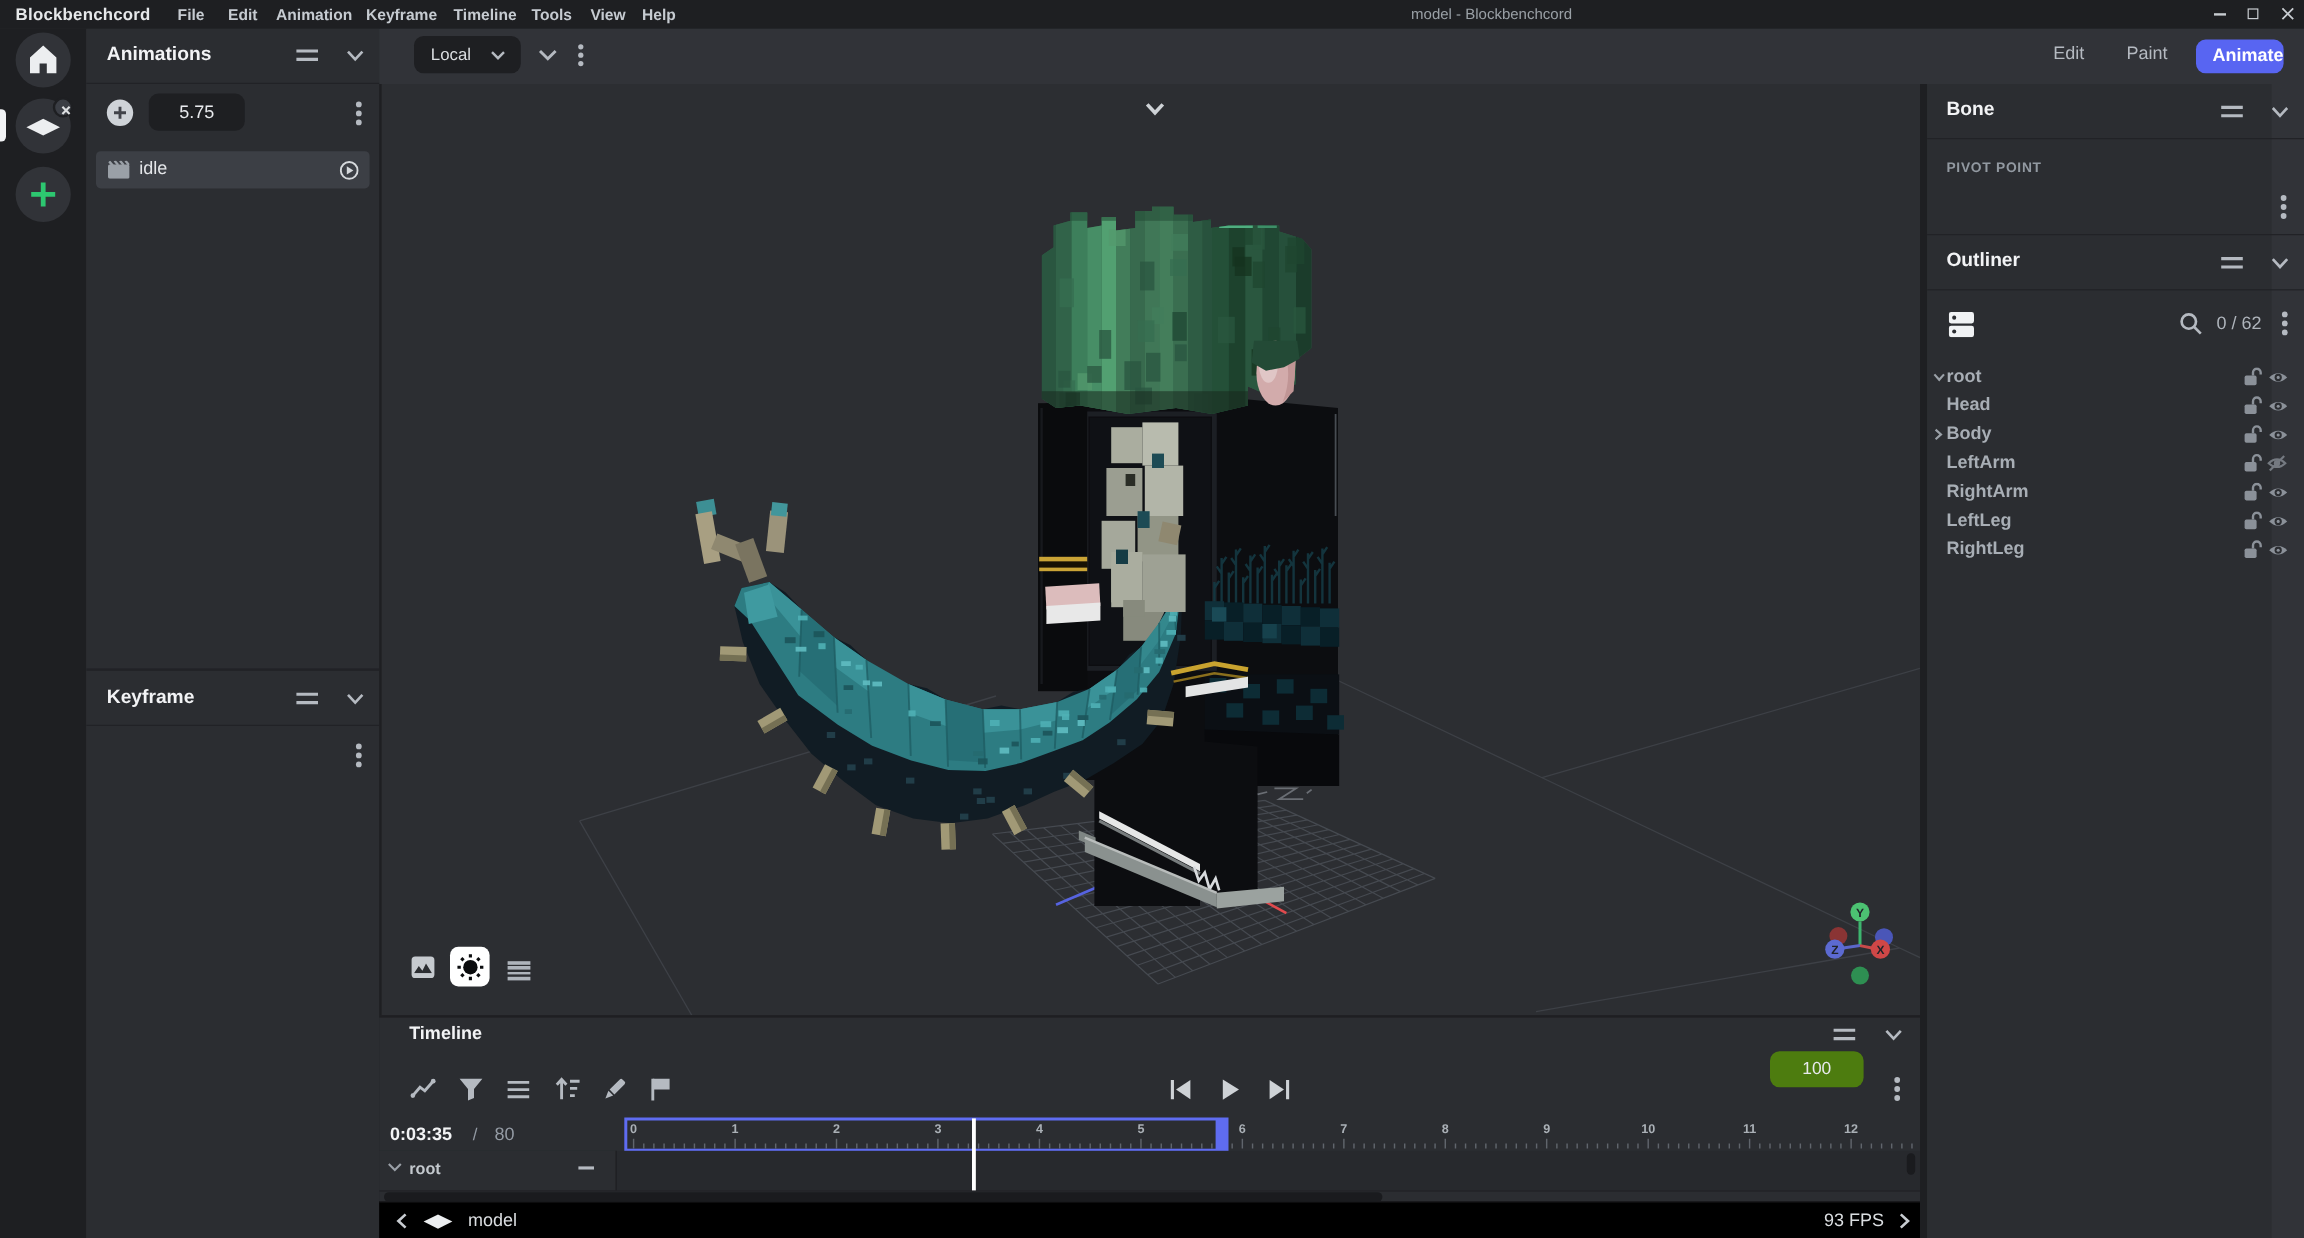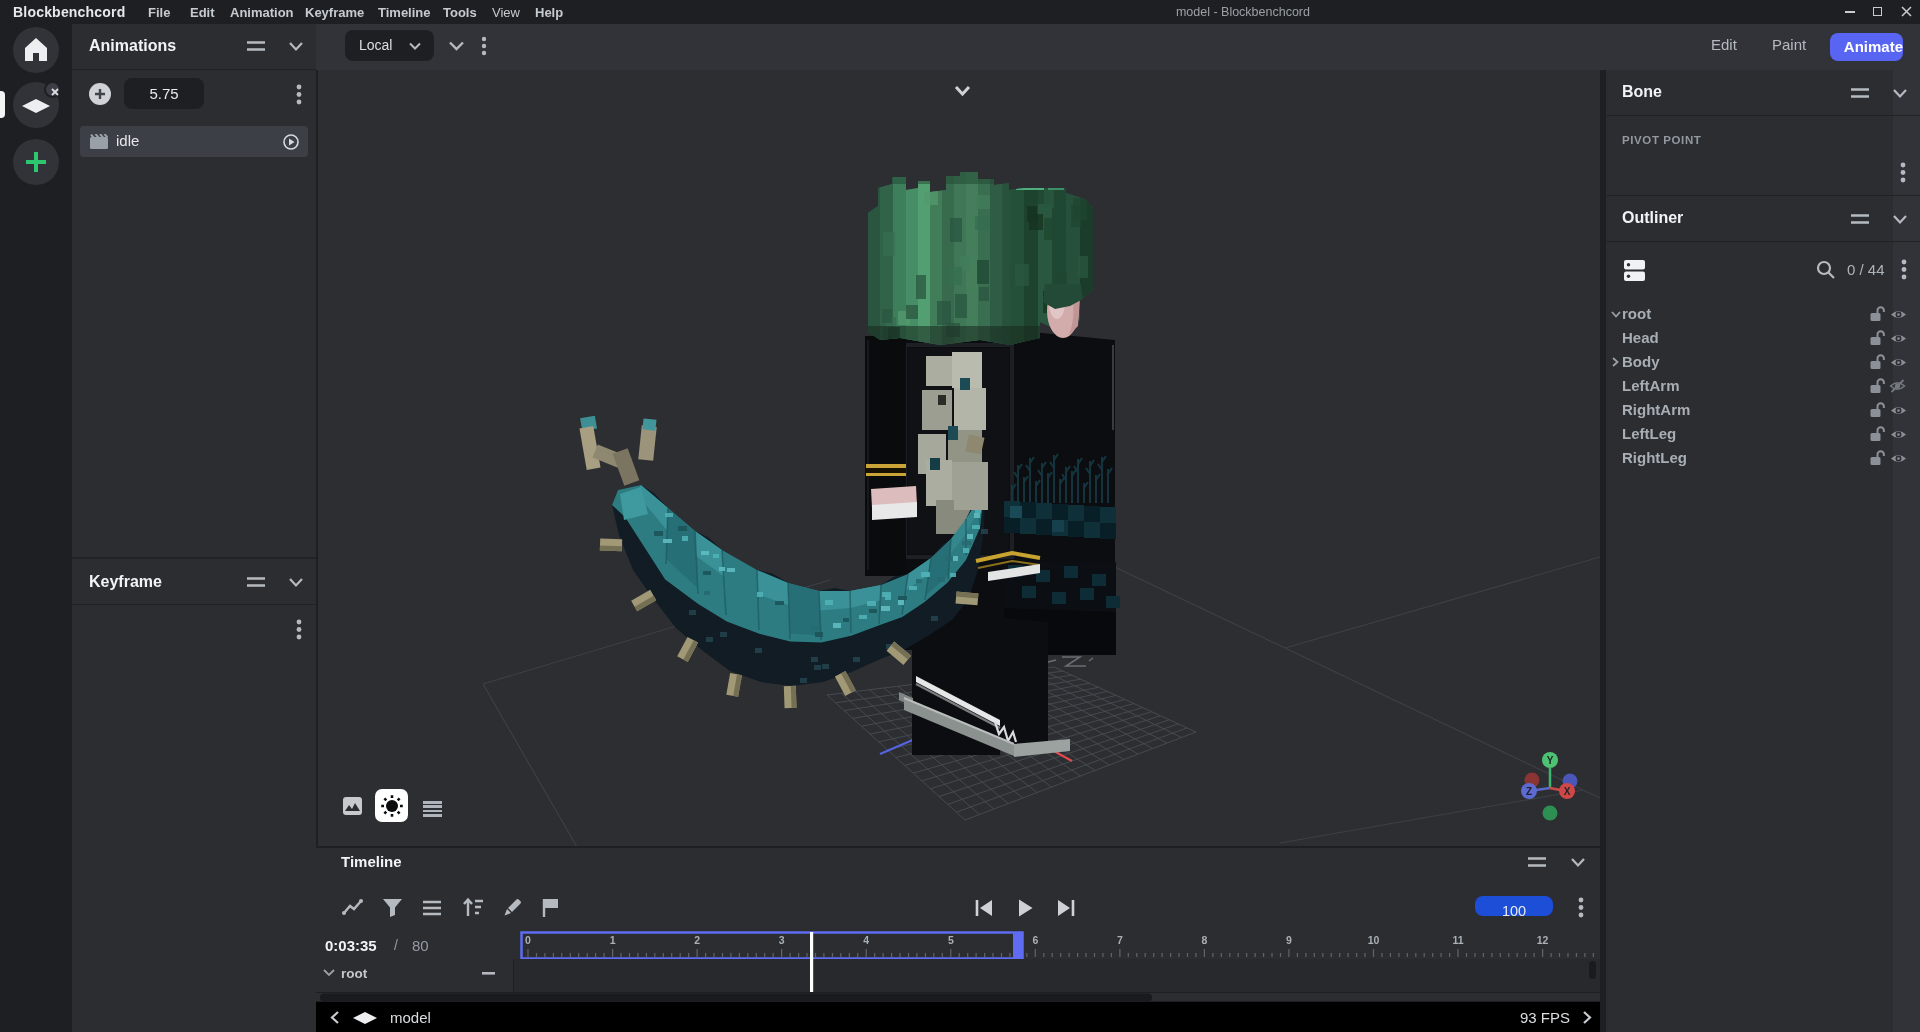--- a/index.html
+++ b/index.html
@@ -8,21 +8,21 @@
 <body>
 
 <div class="abs" style="left:0;top:0;width:1920px;height:24px;background:#1e1f22">
   <div class="abs" style="left:13px;top:4px;font-size:14px;font-weight:bold;color:#e6e8ea;letter-spacing:.2px">Blockbenchcord</div>
   <div class="abs" style="left:148px;top:5px;font-size:13px;font-weight:bold;color:#c6cbd1">File</div>
   <div class="abs" style="left:190px;top:5px;font-size:13px;font-weight:bold;color:#c6cbd1">Edit</div>
   <div class="abs" style="left:230px;top:5px;font-size:13px;font-weight:bold;color:#c6cbd1">Animation</div>
   <div class="abs" style="left:305px;top:5px;font-size:13px;font-weight:bold;color:#c6cbd1">Keyframe</div>
   <div class="abs" style="left:378px;top:5px;font-size:13px;font-weight:bold;color:#c6cbd1">Timeline</div>
   <div class="abs" style="left:443px;top:5px;font-size:13px;font-weight:bold;color:#c6cbd1">Tools</div>
-  <div class="abs" style="left:492px;top:5px;font-size:13px;font-weight:normal;color:#c6cbd1">View</div>
+  <div class="abs" style="left:492px;top:5px;font-size:13px;font-weight:bold;color:#c6cbd1">View</div>
   <div class="abs" style="left:535px;top:5px;font-size:13px;font-weight:bold;color:#c6cbd1">Help</div>
   <div class="abs" style="left:1100px;top:5px;width:210px;text-align:right;font-size:12.5px;color:#9aa0a6">model - Blockbenchcord</div>
   <div class="abs" style="left:1845px;top:11px;width:10px;height:1.5px;background:#c8ccd1"></div>
   <div class="abs" style="left:1873px;top:7px;width:9px;height:9px;border:1.5px solid #c8ccd1"></div>
   <svg class="abs" style="left:1901px;top:6px" width="11" height="11">
       <path d="M1,1L10,10M10,1L1,10" stroke="#c8ccd1" stroke-width="1.5"></path>
     </svg>
 </div>
 
 <div class="abs" style="left:316px;top:24px;width:1604px;height:46px;background:#313338">
@@ -449,21 +449,21 @@
   <svg class="abs" style="left:18px;top:190px" width="21" height="21">
       <rect x="0" y="0" width="21" height="9.5" rx="2" fill="#f0f2f4"></rect>
       <rect x="0" y="11.5" width="21" height="9.5" rx="2" fill="#f0f2f4"></rect>
       <circle cx="4.5" cy="4.7" r="1.7" fill="#2b2d31"></circle>
       <circle cx="4.5" cy="16.2" r="1.7" fill="#2b2d31"></circle>
     </svg>
   <svg class="abs" style="left:210px;top:190px" width="20" height="20">
       <circle cx="8" cy="8" r="6" stroke="#b5bac1" stroke-width="2.2" fill="none"></circle>
       <path d="M12.5,12.5L18,18" stroke="#b5bac1" stroke-width="2.2"></path>
     </svg>
-  <div class="abs" style="left:241px;top:191px;font-size:15px;color:#aeb4bb">0 / 44</div>
+  <div class="abs" style="left:241px;top:191px;font-size:15px;color:#aeb4bb">0 / 62</div>
   <svg class="abs" style="left:295px;top:189px" width="6" height="22">
       <circle cx="3" cy="3" r="2.4" fill="#b5bac1"></circle>
       <circle cx="3" cy="10.5" r="2.4" fill="#b5bac1"></circle>
       <circle cx="3" cy="18" r="2.4" fill="#b5bac1"></circle>
     </svg>
   <svg class="abs" style="left:4px;top:240px" width="12" height="9">
       <path d="M2,2L6,6.5L10,2" stroke="#9aa0a7" stroke-width="1.8" fill="none"></path>
     </svg>
   <div class="abs" style="left:16px;top:235px;font-size:15px;font-weight:bold;color:#a8aeb5">root</div>
   <svg class="abs" style="left:263px;top:236px" width="16" height="16">
@@ -576,21 +576,21 @@
       <path d="M2,1V17" stroke="#ced2d6" stroke-width="2.6"></path>
       <path d="M17,1L5,9L17,17Z" fill="#ced2d6"></path>
     </svg>
   <svg class="abs" style="left:701px;top:50px" width="17" height="20">
       <path d="M2,1.5L15.5,10L2,18.5Z" fill="#ced2d6"></path>
     </svg>
   <svg class="abs" style="left:740px;top:51px" width="19" height="18">
       <path d="M2,1L14,9L2,17Z" fill="#ced2d6"></path>
       <path d="M17,1V17" stroke="#ced2d6" stroke-width="2.6"></path>
     </svg>
-  <div class="abs" style="left:1159px;top:48px;width:78px;height:20px;background:#1d4ed8;border-radius:8px;text-align:center;line-height:30px;font-size:14.5px;color:#e8eaed">100</div>
+  <div class="abs" style="left:1159px;top:28px;width:78px;height:30px;background:#4d7c0f;border-radius:8px;text-align:center;line-height:30px;font-size:14.5px;color:#e8eaed">100</div>
   <svg class="abs" style="left:1262px;top:49px" width="6" height="22">
       <circle cx="3" cy="3" r="2.4" fill="#b5bac1"></circle>
       <circle cx="3" cy="10.5" r="2.4" fill="#b5bac1"></circle>
       <circle cx="3" cy="18" r="2.4" fill="#b5bac1"></circle>
     </svg>
   <svg class="abs" style="left:0;top:82px" width="1284" height="73">
   <g stroke="#60656c" stroke-width="1.2">
         <path d="M212.0,19V27 M220.5,23V27 M228.9,23V27 M237.4,23V27 M245.8,23V27 M254.3,23V27 M262.7,23V27 M271.2,23V27 M279.6,23V27 M288.1,23V27 M296.6,19V27 M305.0,23V27 M313.5,23V27 M321.9,23V27 M330.4,23V27 M338.8,23V27 M347.3,23V27 M355.7,23V27 M364.2,23V27 M372.6,23V27 M381.1,19V27 M389.6,23V27 M398.0,23V27 M406.5,23V27 M414.9,23V27 M423.4,23V27 M431.8,23V27 M440.3,23V27 M448.7,23V27 M457.2,23V27 M465.6,19V27 M474.1,23V27 M482.6,23V27 M491.0,23V27 M499.5,23V27 M507.9,23V27 M516.4,23V27 M524.8,23V27 M533.3,23V27 M541.7,23V27 M550.2,19V27 M558.7,23V27 M567.1,23V27 M575.6,23V27 M584.0,23V27 M592.5,23V27 M600.9,23V27 M609.4,23V27 M617.8,23V27 M626.3,23V27 M634.8,19V27 M643.2,23V27 M651.7,23V27 M660.1,23V27 M668.6,23V27 M677.0,23V27 M685.5,23V27 M693.9,23V27 M702.4,23V27 M710.8,23V27 M719.3,19V27 M727.8,23V27 M736.2,23V27 M744.7,23V27 M753.1,23V27 M761.6,23V27 M770.0,23V27 M778.5,23V27 M786.9,23V27 M795.4,23V27 M803.9,19V27 M812.3,23V27 M820.8,23V27 M829.2,23V27 M837.7,23V27 M846.1,23V27 M854.6,23V27 M863.0,23V27 M871.5,23V27 M879.9,23V27 M888.4,19V27 M896.9,23V27 M905.3,23V27 M913.8,23V27 M922.2,23V27 M930.7,23V27 M939.1,23V27 M947.6,23V27 M956.0,23V27 M964.5,23V27 M972.9,19V27 M981.4,23V27 M989.9,23V27 M998.3,23V27 M1006.8,23V27 M1015.2,23V27 M1023.7,23V27 M1032.1,23V27 M1040.6,23V27 M1049.0,23V27 M1057.5,19V27 M1066.0,23V27 M1074.4,23V27 M1082.9,23V27 M1091.3,23V27 M1099.8,23V27 M1108.2,23V27 M1116.7,23V27 M1125.1,23V27 M1133.6,23V27 M1142.0,19V27 M1150.5,23V27 M1159.0,23V27 M1167.4,23V27 M1175.9,23V27 M1184.3,23V27 M1192.8,23V27 M1201.2,23V27 M1209.7,23V27 M1218.1,23V27 M1226.6,19V27 M1235.1,23V27 M1243.5,23V27 M1252.0,23V27 M1260.4,23V27 M1268.9,23V27 M1277.3,23V27"></path>
       </g>
   <text x="212.0" y="14" font-size="10.5" fill="#aab0b6" font-family="Liberation Sans,sans-serif" font-weight="bold" text-anchor="middle">0</text>

